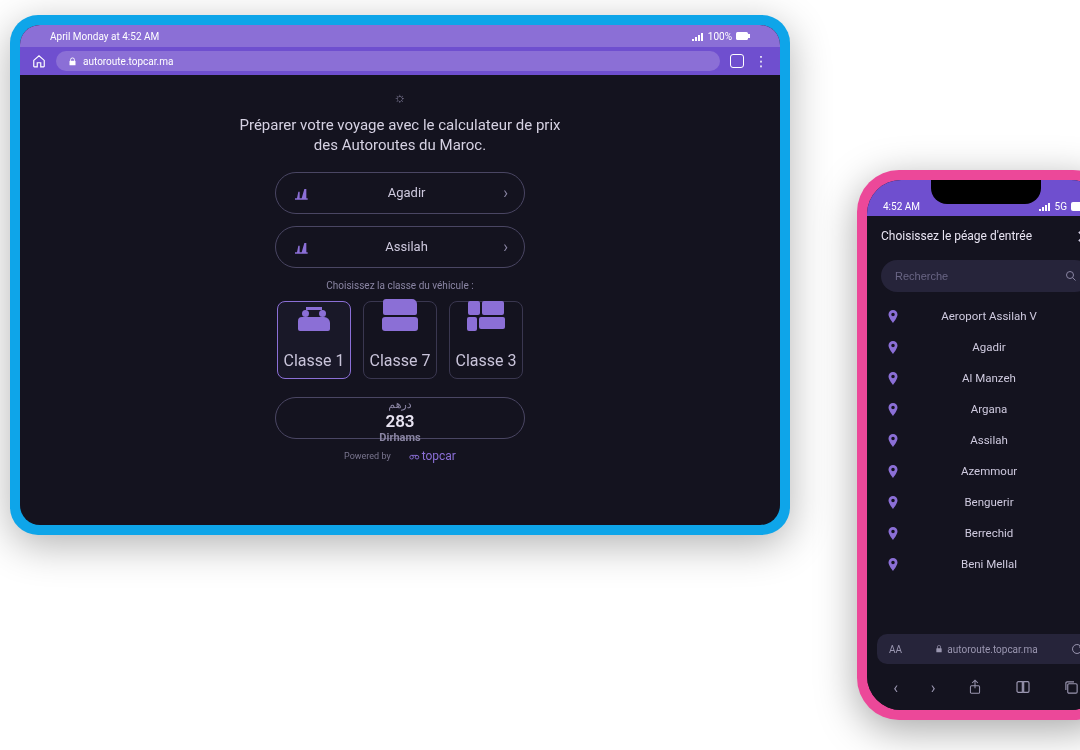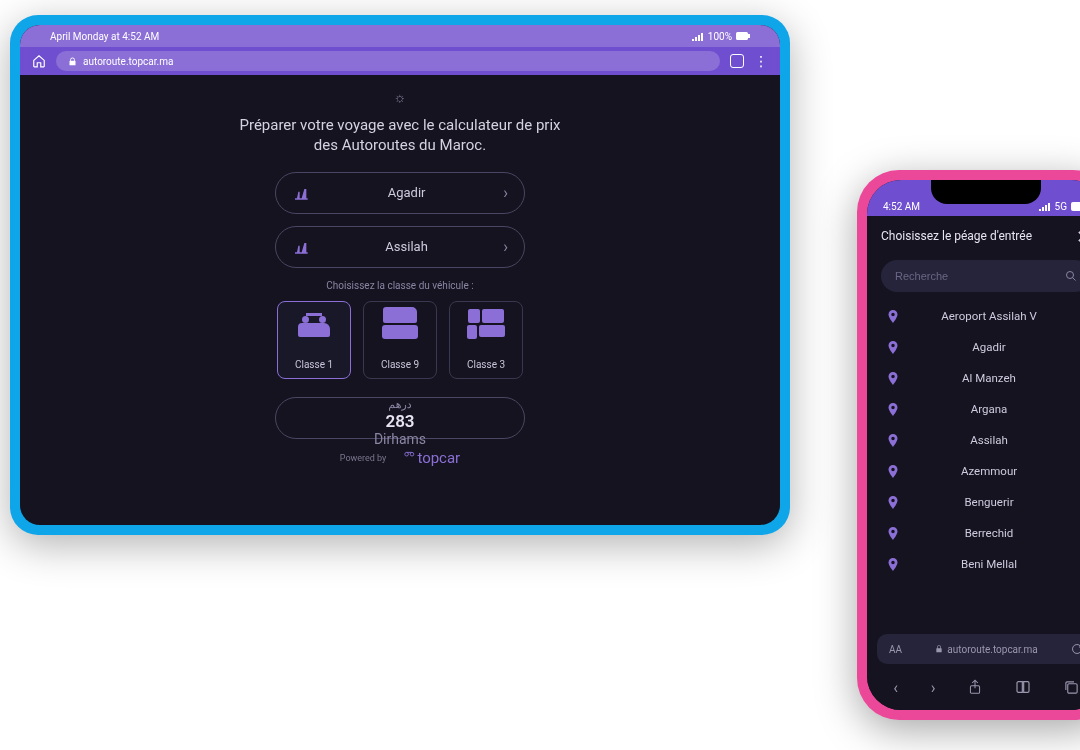--- a/index.html
+++ b/index.html
@@ -21,27 +21,27 @@
   .headline { font-size: 15px; line-height: 1.35; color: #d5d1e2; font-weight: 400; margin: 10px auto 16px; max-width: 340px; }
   .pill { width: 250px; height: 42px; margin: 0 auto 12px; border: 1px solid #4a4663; border-radius: 24px; display: flex; align-items: center; justify-content: space-between; padding: 0 16px; color: #cfcadf; cursor: pointer; }
   .pill .left-ic { width: 18px; height: 18px; display:flex; align-items:center; justify-content:center; }
   .pill .lbl { font-size: 13px; }
   .pill .chev { font-size: 16px; color: #8a85a3; }
   .section-label { font-size: 10px; color: #8a85a3; margin: 8px 0 10px; }
   .class-row { display: flex; justify-content: center; gap: 12px; }
   .class-card { width: 74px; height: 78px; border: 1px solid #3a3750; border-radius: 8px; display: flex; flex-direction: column; align-items: center; justify-content: flex-end; padding: 8px 0; cursor: pointer; }
   .class-card.selected { border: 1.5px solid #8b6fd6; background: rgba(139,111,214,0.05); }
   .class-card .ic { height: 40px; display: flex; flex-direction:column; align-items:center; justify-content:center; gap:2px; }
-  .class-card .lbl { font-size: 10px; color: #c9c4da; margin-top: 20px; }
+  .class-card .lbl { font-size: 16px; color: #c9c4da; margin-top: 20px; }
   .result-pill { width: 250px; height: 42px; margin: 18px auto 0; border: 1px solid #4a4663; border-radius: 24px; display: flex; align-items: center; justify-content: space-between; padding: 0 18px; color: #cfcadf; flex-direction: column; }
   .result-pill .ar { font-size: 11px; color: #8a85a3; }
   .result-pill .val { font-size: 17px; font-weight: 600; color: #e8e4f2; }
-  .result-pill .cur { font-size: 14px; color: #8a85a3; }
+  .result-pill .cur { font-size: 11px; color: #8a85a3; font-weight: bold; }
   .powered { font-size: 9px; color: #7a768f; margin-top: 10px; display:flex; align-items:center; justify-content:center; gap:17px; }
-  .powered .logo { color:#8b6fd6; font-size:15px; display:flex; align-items:flex-start; gap:2px;}
+  .powered .logo { color:#8b6fd6; font-size:12px; display:flex; align-items:center; gap:2px;}
 
   
   .veh-car { width: 32px; height: 14px; background: #8b6fd6; border-radius: 4px 6px 2px 2px; position: relative; }
   .veh-moto { width: 24px; height: 10px; position:relative; }
   .veh-moto::before, .veh-moto::after { content:""; position:absolute; bottom:-2px; width:7px; height:7px; background:#8b6fd6; border-radius:50%; }
   .veh-moto::before{left:0} .veh-moto::after{right:0}
   .veh-moto .bar{position:absolute; left:4px; right:4px; top:2px; height:3px; background:#8b6fd6;}
   .veh-van { width: 34px; height: 16px; background: #8b6fd6; border-radius: 3px 5px 2px 2px; }
   .veh-bus { width: 36px; height: 14px; background: #8b6fd6; border-radius: 3px; }
   .veh-truck { width: 36px; height: 14px; position:relative; }
@@ -149,21 +149,21 @@
               </div>
             <div class="veh-car"></div>
           </div>
           <div class="lbl">Classe 1</div>
         </div>
         <div class="class-card">
           <div class="ic">
             <div class="veh-van"></div>
             <div class="veh-bus"></div>
           </div>
-          <div class="lbl">Classe 9</div>
+          <div class="lbl">Classe 7</div>
         </div>
         <div class="class-card">
           <div class="ic">
             <div class="veh-truck">
                 <span class="cab"></span>
                 <span class="box"></span>
               </div>
             <div class="veh-semi">
                 <span class="cab"></span>
                 <span class="trail"></span>

